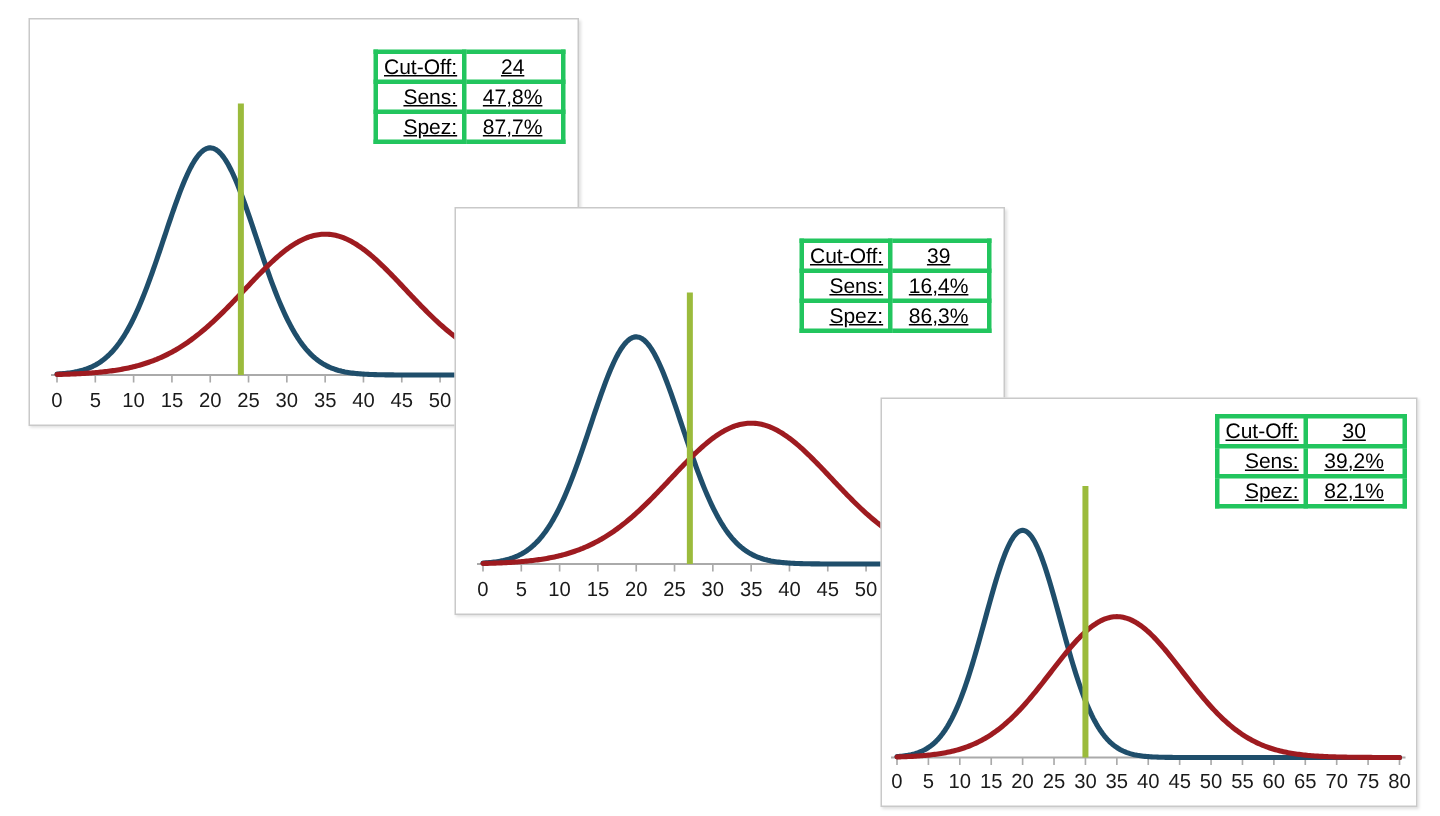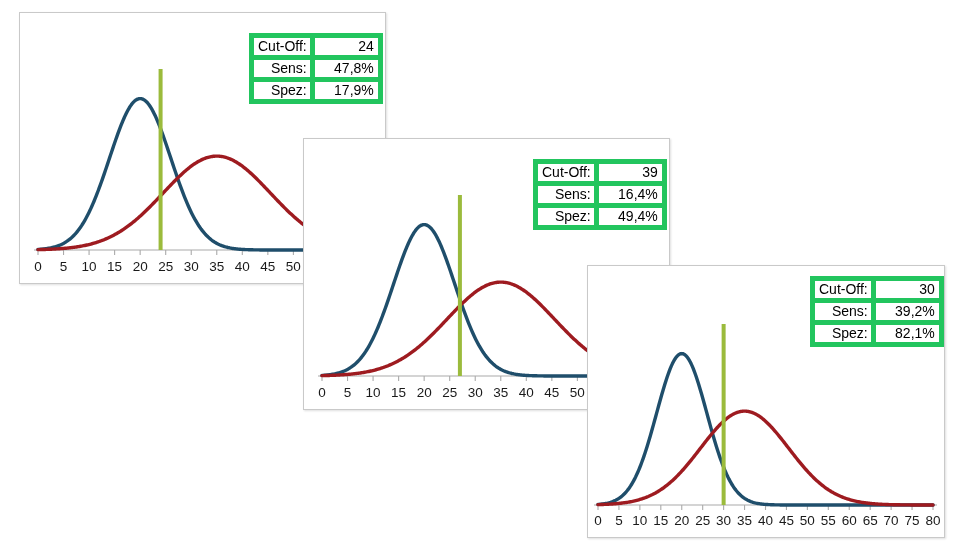--- a/index.html
+++ b/index.html
@@ -40,31 +40,32 @@
   .stats-table {
     position: absolute;
     border-collapse: collapse;
     background: #ffffff;
     font-family: "Liberation Sans", sans-serif;
     font-size: 14px;
     color: #000000;
     line-height: 1.05;
   }
   .stats-table td {
-    border: 5px solid #22c55e;
+    border: 3px solid #22c55e;
     padding: 0px 4px 1px 4px;
     white-space: nowrap;
     height: 16px;
+    text-decoration: underline;
   }
   .stats-table td.k {
     text-align: right;
     padding-right: 3px;
   }
   .stats-table td.v {
-    text-align: right;
+    text-align: center;
     padding-left: 3px;
     min-width: 56px;
   }
 
   
   .tick-label {
     font-family: "Liberation Sans", sans-serif;
     font-size: 13.5px;
     fill: #1a1a1a;
   }
@@ -116,21 +117,21 @@
         <tr>
           <td class="k">Cut-Off:</td>
           <td class="v">24</td>
         </tr>
         <tr>
           <td class="k">Sens:</td>
           <td class="v">47,8%</td>
         </tr>
         <tr>
           <td class="k">Spez:</td>
-          <td class="v">17,9%</td>
+          <td class="v">87,7%</td>
         </tr>
       </tbody>
     </table>
   </div>
 
   <div class="panel" id="panel-1" style="left:303px; top:138px; width:367px; height:272px;">
     <div class="plot-wrap">
       <svg class="plot-svg" id="svg-1" width="367" height="272">
           <line x1="14" y1="237" x2="354" y2="237" stroke="#aaaaaa" stroke-width="1.2"></line>
           <line x1="18" y1="237" x2="18" y2="242" stroke="#aaaaaa" stroke-width="1.1"></line>
@@ -171,21 +172,21 @@
         <tr>
           <td class="k">Cut-Off:</td>
           <td class="v">39</td>
         </tr>
         <tr>
           <td class="k">Sens:</td>
           <td class="v">16,4%</td>
         </tr>
         <tr>
           <td class="k">Spez:</td>
-          <td class="v">49,4%</td>
+          <td class="v">86,3%</td>
         </tr>
       </tbody>
     </table>
   </div>
 
   <div class="panel" id="panel-2" style="left:587px; top:265px; width:358px; height:273px;">
     <div class="plot-wrap">
       <svg class="plot-svg" id="svg-2" width="358" height="273">
           <line x1="6" y1="239" x2="349" y2="239" stroke="#aaaaaa" stroke-width="1.2"></line>
           <line x1="10" y1="239" x2="10" y2="244" stroke="#aaaaaa" stroke-width="1.1"></line>

